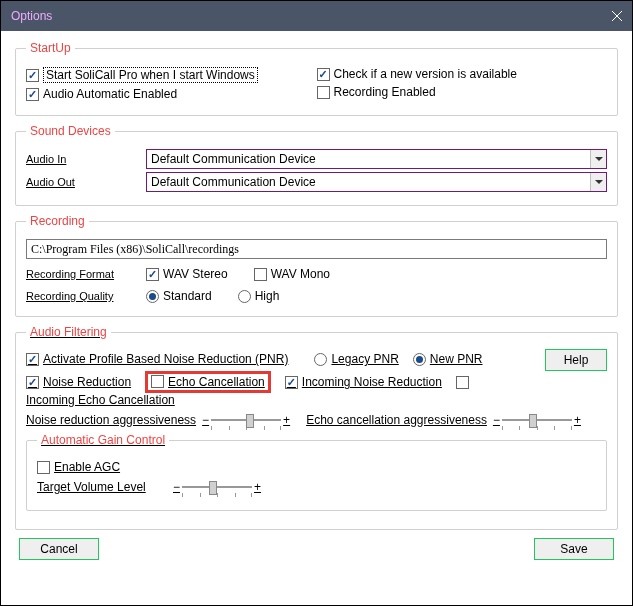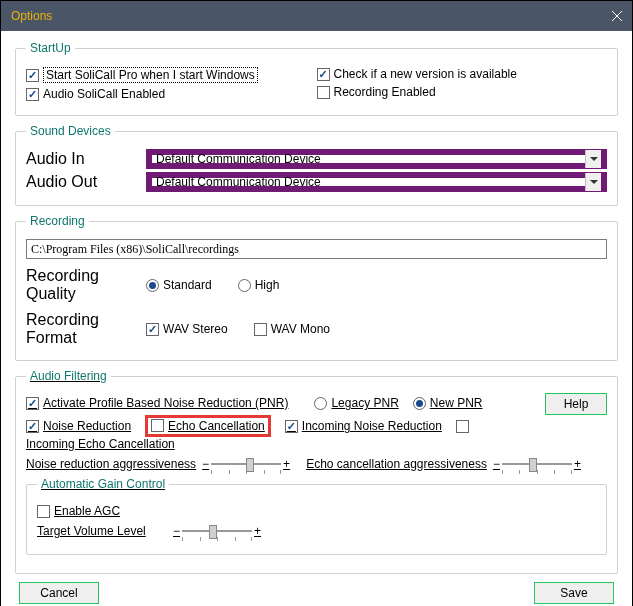--- a/index.html
+++ b/index.html
@@ -15,21 +15,21 @@
   }
   .window {
     width: 633px;
     height: 606px;
     border: 1px solid #000;
     display: flex;
     flex-direction: column;
   }
   .titlebar {
     background: #4a5568;
-    color: #eab308;
+    color: #f0abfc;
     height: 30px;
     display: flex;
     align-items: center;
     padding: 0 10px;
     justify-content: space-between;
   }
   .titlebar .title {
     font-size: 12px;
   }
   .titlebar .close {
@@ -54,21 +54,21 @@
     position: relative;
   }
   fieldset {
     border: 1px solid #d0d0d0;
     border-radius: 2px;
     margin: 0 0 8px 0;
     padding: 8px 10px 10px 10px;
   }
   legend {
     font-size: 12px;
-    color: #0f766e;
+    color: #ef4444;
     padding: 0 4px;
   }
   .row {
     display: flex;
     align-items: center;
     margin: 3px 0;
   }
   .checkbox {
     width: 13px;
     height: 13px;
@@ -105,25 +105,26 @@
     height: 7px;
     border-radius: 50%;
     background: #1a4b8c;
   }
   .label {
     font-size: 12px;
     cursor: default;
   }
   .field-label {
     width: 120px;
-    font-size: 16px;
+    font-size: 11px;
+    text-decoration: underline;
   }
   .dropdown {
     flex: 1;
-    border: 6px solid #701a75;
+    border: 1px solid #701a75;
     background: #fff;
     height: 20px;
     display: flex;
     align-items: center;
     justify-content: space-between;
     padding: 0 0 0 4px;
     font-size: 12px;
   }
   .dropdown .arrow {
     width: 16px;
@@ -264,21 +265,21 @@
     <fieldset>
       <legend>StartUp</legend>
       <div class="startup-grid">
         <div class="startup-col">
           <div class="chk-item">
             <span class="checkbox checked"></span>
             <span class="label dotted">Start SoliCall Pro when I start Windows</span>
           </div>
           <div class="chk-item">
             <span class="checkbox checked"></span>
-            <span class="label">Audio SoliCall Enabled</span>
+            <span class="label">Audio Automatic Enabled</span>
           </div>
         </div>
         <div class="startup-col">
           <div class="chk-item">
             <span class="checkbox checked"></span>
             <span class="label">Check if a new version is available</span>
           </div>
           <div class="chk-item">
             <span class="checkbox"></span>
             <span class="label">Recording Enabled</span>
@@ -306,34 +307,34 @@
     </fieldset>
 
     <fieldset>
       <legend>Recording</legend>
       <div class="row">
         <div class="textinput">
           <span>C:\Program Files (x86)\SoliCall\recordings</span>
         </div>
       </div>
       <div class="row" style="margin-top:8px">
+        <span class="field-label">Recording Format</span>
+        <span class="checkbox checked"></span>
+        <span class="label">WAV Stereo</span>
+        <span class="gap"></span>
+        <span class="checkbox"></span>
+        <span class="label">WAV Mono</span>
+      </div>
+      <div class="row" style="margin-top:8px">
         <span class="field-label">Recording Quality</span>
         <span class="radio checked"></span>
         <span class="label">Standard</span>
         <span class="gap"></span>
         <span class="radio"></span>
         <span class="label">High</span>
-      </div>
-      <div class="row" style="margin-top:8px">
-        <span class="field-label">Recording Format</span>
-        <span class="checkbox checked"></span>
-        <span class="label">WAV Stereo</span>
-        <span class="gap"></span>
-        <span class="checkbox"></span>
-        <span class="label">WAV Mono</span>
       </div>
     </fieldset>
 
     <fieldset class="pos-rel">
       <legend>Audio Filtering</legend>
       <div class="btn help-btn">
         <span>Help</span>
       </div>
 
       <div class="af-row">

